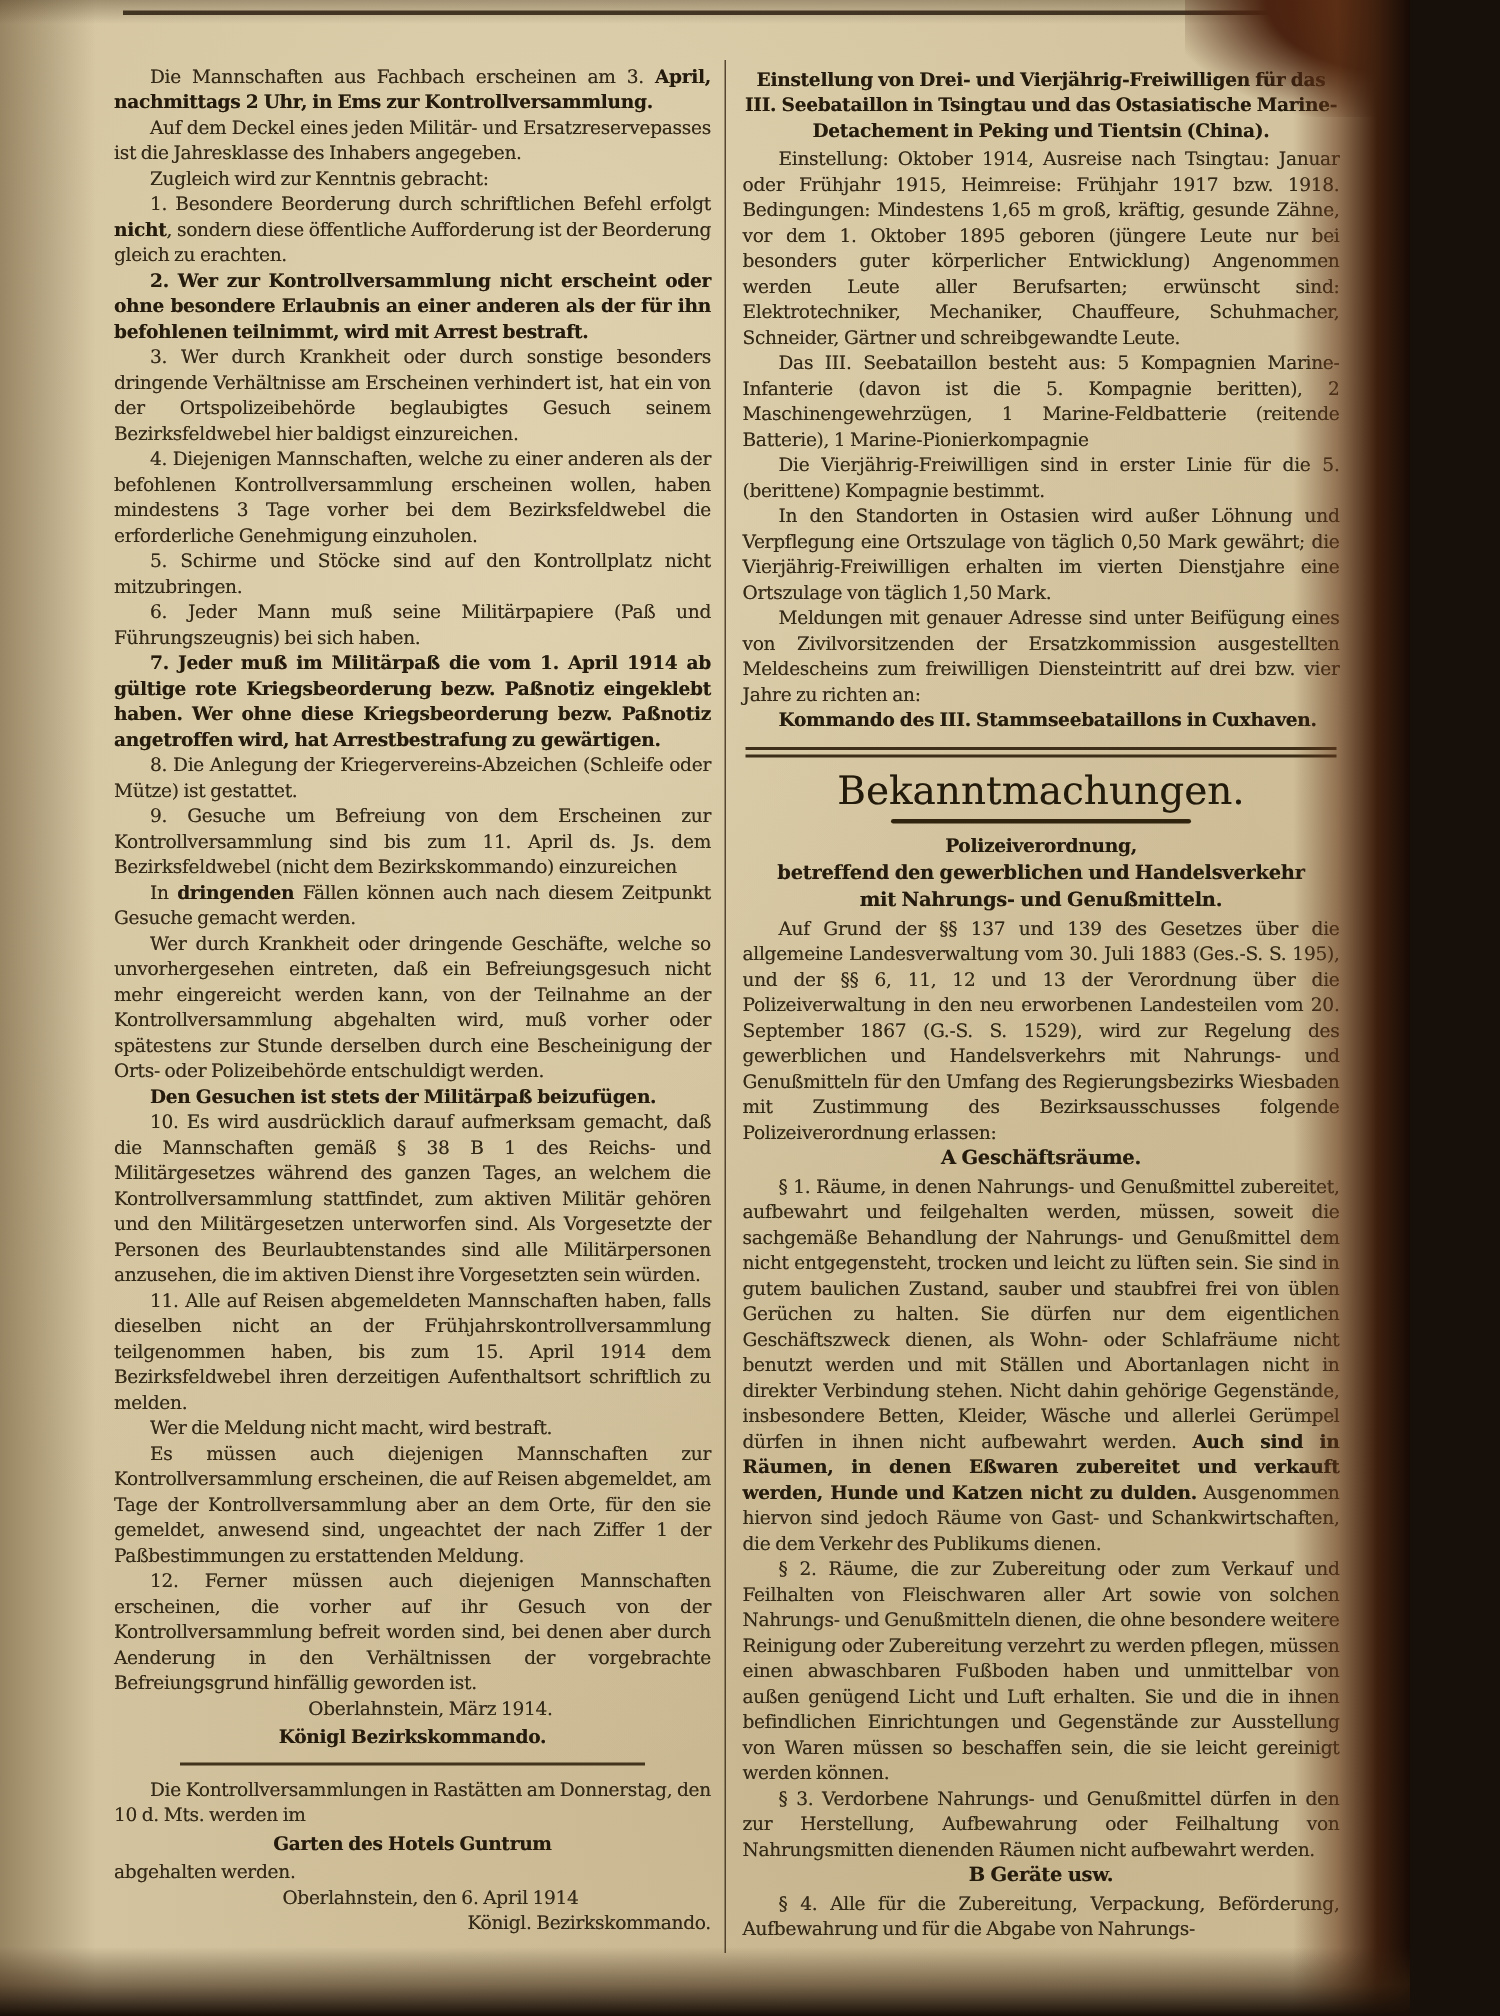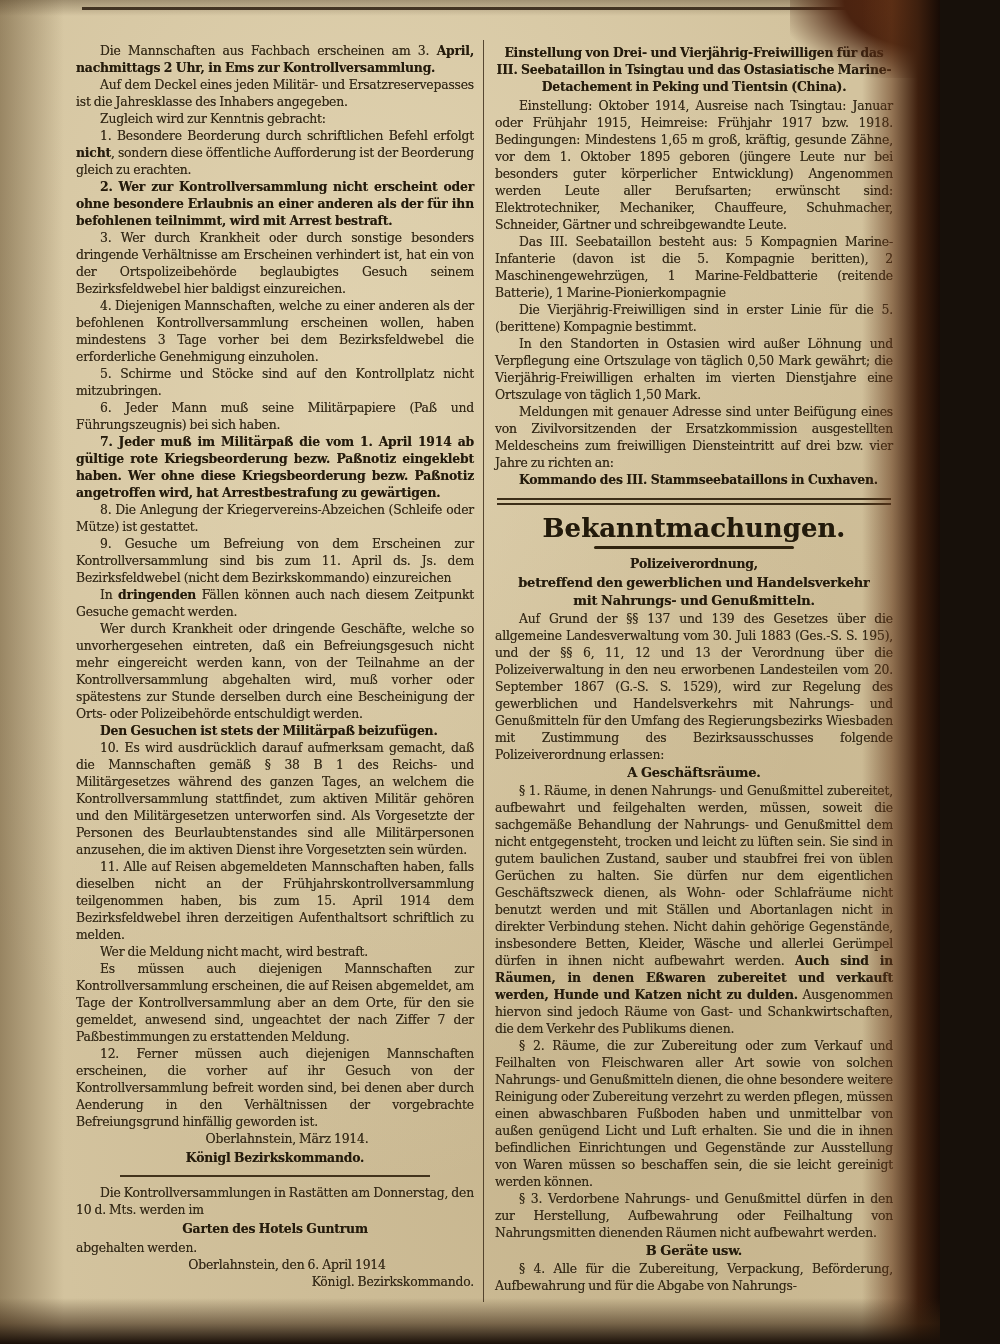--- a/index.html
+++ b/index.html
@@ -41,21 +41,21 @@
   #col-right{left:495px;width:398px;}
 
   .textcol p{margin:0;text-align:justify;text-indent:24px;}
   .textcol p.pn{text-indent:0;}
   .textcol p.pb{font-weight:bold;color:#241b0c;}
   .textcol p.cb{text-align:center;text-indent:0;font-weight:bold;color:#241b0c;margin:2px 0;}
   .textcol p.cbs{text-align:center;text-indent:0;font-weight:bold;color:#241b0c;font-size:13px;margin:1px 0;}
   .textcol p.sig{text-align:center;text-indent:24px;}
   .textcol p.sigc{text-align:right;text-indent:0;}
   .textcol p.h1{
-    text-align:center;text-indent:0;font-weight:bold;color:#221a0b;
+    text-align:center;text-indent:0;font-weight:normal;color:#221a0b;
     font-size:26px;line-height:30px;margin:7px 0 3px;letter-spacing:0;
   }
   .textcol span.b{font-weight:bold;color:#241b0c;}
   .rule{height:2px;background:#42331c;margin:9px 44px 7px;}
   .rule2{border-top:2px solid #3c2e18;border-bottom:2px solid #3c2e18;height:3px;margin:10px 2px 8px;}
   .h1rule{height:3px;width:200px;background:#30240f;margin:0 auto 6px;border-radius:2px;}
 </style>
 </head>
 <body>
 
@@ -75,21 +75,21 @@
       <p class="p"><span>6. Jeder Mann muß seine Militärpapiere (Paß und Führungszeugnis) bei sich haben.</span></p>
       <p class="pb"><span>7. Jeder muß im Militärpaß die vom 1. April 1914 ab gültige rote Kriegsbeorderung bezw. Paßnotiz eingeklebt haben. Wer ohne diese Kriegsbeorderung bezw. Paßnotiz angetroffen wird, hat Arrestbestrafung zu gewärtigen.</span></p>
       <p class="p"><span>8. Die Anlegung der Kriegervereins-Abzeichen (Schleife oder Mütze) ist gestattet.</span></p>
       <p class="p"><span>9. Gesuche um Befreiung von dem Erscheinen zur Kontrollversammlung sind bis zum 11. April ds. Js. dem Bezirksfeldwebel (nicht dem Bezirkskommando) einzureichen</span></p>
       <p class="p"><span>In </span><span class="b">dringenden</span><span> Fällen können auch nach diesem Zeitpunkt Gesuche gemacht werden.</span></p>
       <p class="p"><span>Wer durch Krankheit oder dringende Geschäfte, welche so unvorhergesehen eintreten, daß ein Befreiungsgesuch nicht mehr eingereicht werden kann, von der Teilnahme an der Kontrollversammlung abgehalten wird, muß vorher oder spätestens zur Stunde derselben durch eine Bescheinigung der Orts- oder Polizeibehörde entschuldigt werden.</span></p>
       <p class="pb"><span>Den Gesuchen ist stets der Militärpaß beizufügen.</span></p>
       <p class="p"><span>10. Es wird ausdrücklich darauf aufmerksam gemacht, daß die Mannschaften gemäß § 38 B 1 des Reichs- und Militärgesetzes während des ganzen Tages, an welchem die Kontrollversammlung stattfindet, zum aktiven Militär gehören und den Militärgesetzen unterworfen sind. Als Vorgesetzte der Personen des Beurlaubtenstandes sind alle Militärpersonen anzusehen, die im aktiven Dienst ihre Vorgesetzten sein würden.</span></p>
       <p class="p"><span>11. Alle auf Reisen abgemeldeten Mannschaften haben, falls dieselben nicht an der Frühjahrskontrollversammlung teilgenommen haben, bis zum 15. April 1914 dem Bezirksfeldwebel ihren derzeitigen Aufenthaltsort schriftlich zu melden.</span></p>
       <p class="p"><span>Wer die Meldung nicht macht, wird bestraft.</span></p>
-      <p class="p"><span>Es müssen auch diejenigen Mannschaften zur Kontrollversammlung erscheinen, die auf Reisen abgemeldet, am Tage der Kontrollversammlung aber an dem Orte, für den sie gemeldet, anwesend sind, ungeachtet der nach Ziffer 7 der Paßbestimmungen zu erstattenden Meldung.</span></p>
+      <p class="p"><span>Es müssen auch diejenigen Mannschaften zur Kontrollversammlung erscheinen, die auf Reisen abgemeldet, am Tage der Kontrollversammlung aber an dem Orte, für den sie gemeldet, anwesend sind, ungeachtet der nach Ziffer 1 der Paßbestimmungen zu erstattenden Meldung.</span></p>
       <p class="p"><span>12. Ferner müssen auch diejenigen Mannschaften erscheinen, die vorher auf ihr Gesuch von der Kontrollversammlung befreit worden sind, bei denen aber durch Aenderung in den Verhältnissen der vorgebrachte Befreiungsgrund hinfällig geworden ist.</span></p>
       <p class="sig"><span>Oberlahnstein, März 1914.</span></p>
       <p class="cb"><span>Königl Bezirkskommando.</span></p>
       <div class="rule"></div>
       <p class="p"><span>Die Kontrollversammlungen in Rastätten am Donnerstag, den 10 d. Mts. werden im</span></p>
       <p class="cb"><span>Garten des Hotels Guntrum</span></p>
       <p class="pn"><span>abgehalten werden.</span></p>
       <p class="sig"><span>Oberlahnstein, den 6. April 1914</span></p>
       <p class="sigc"><span>Königl. Bezirkskommando.</span></p>
     </div>

